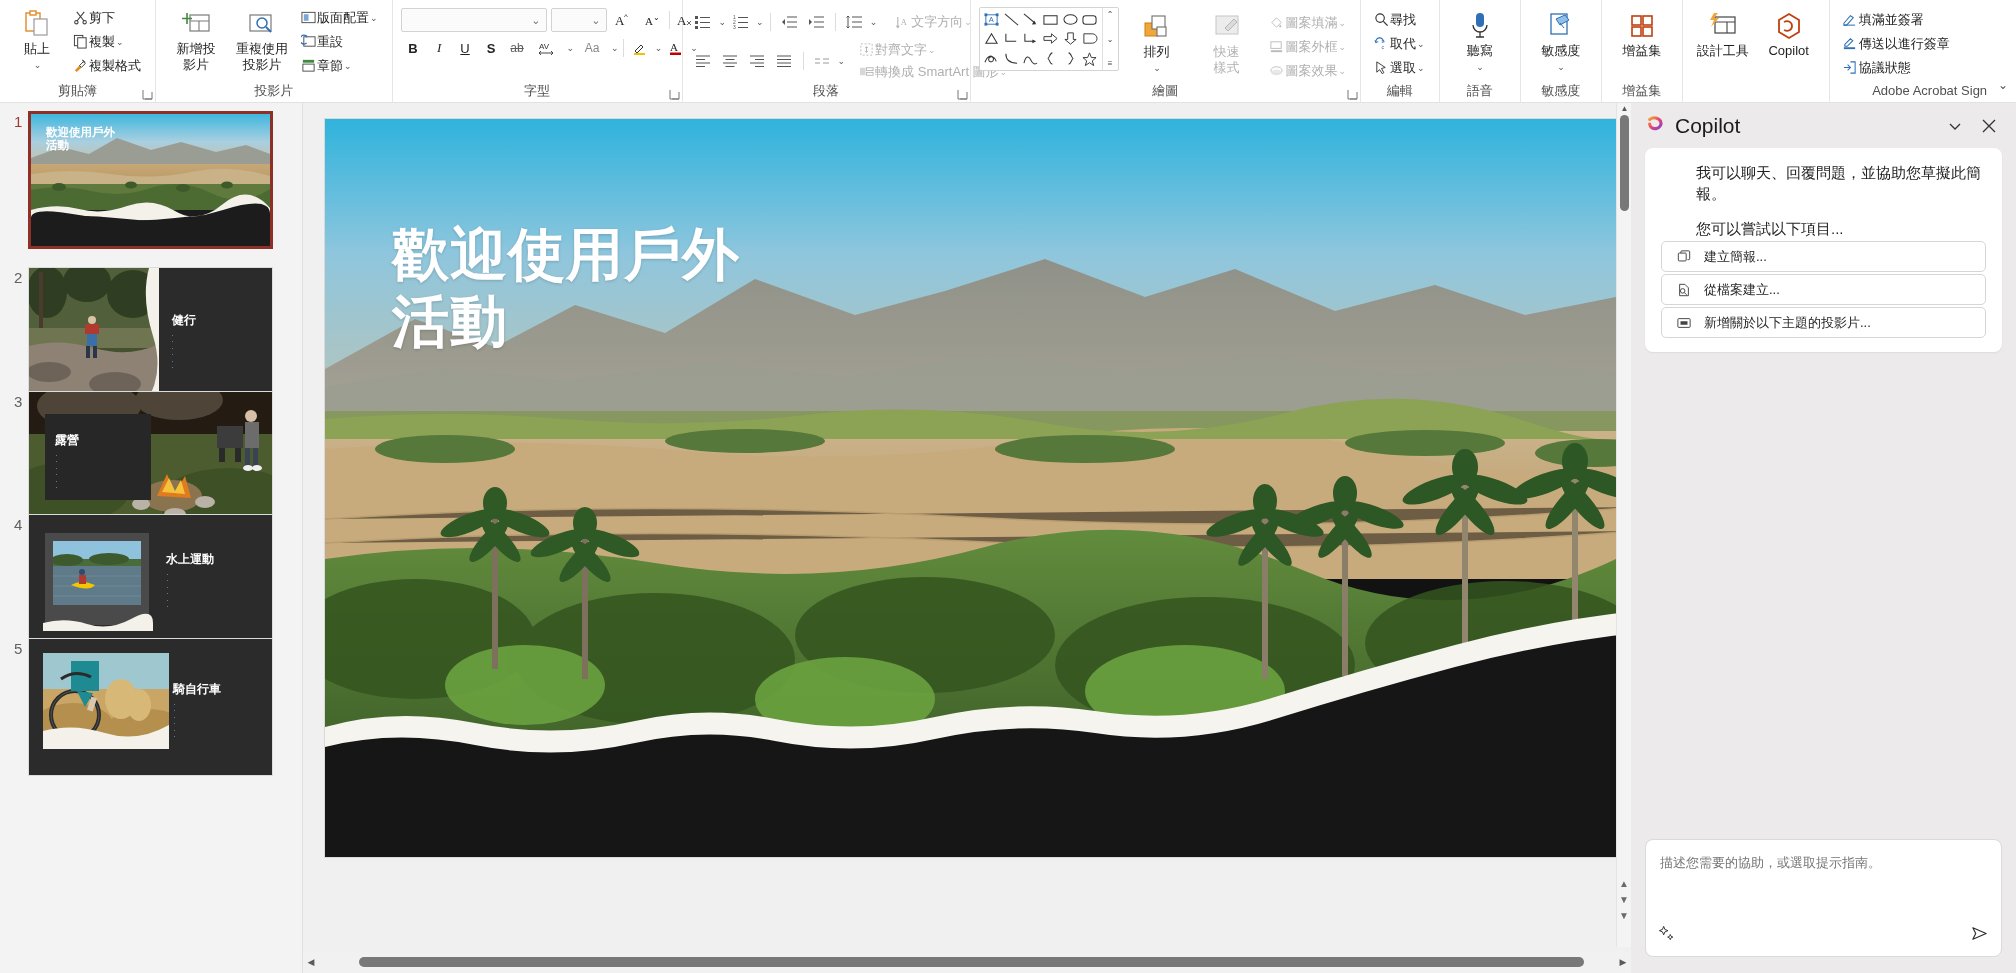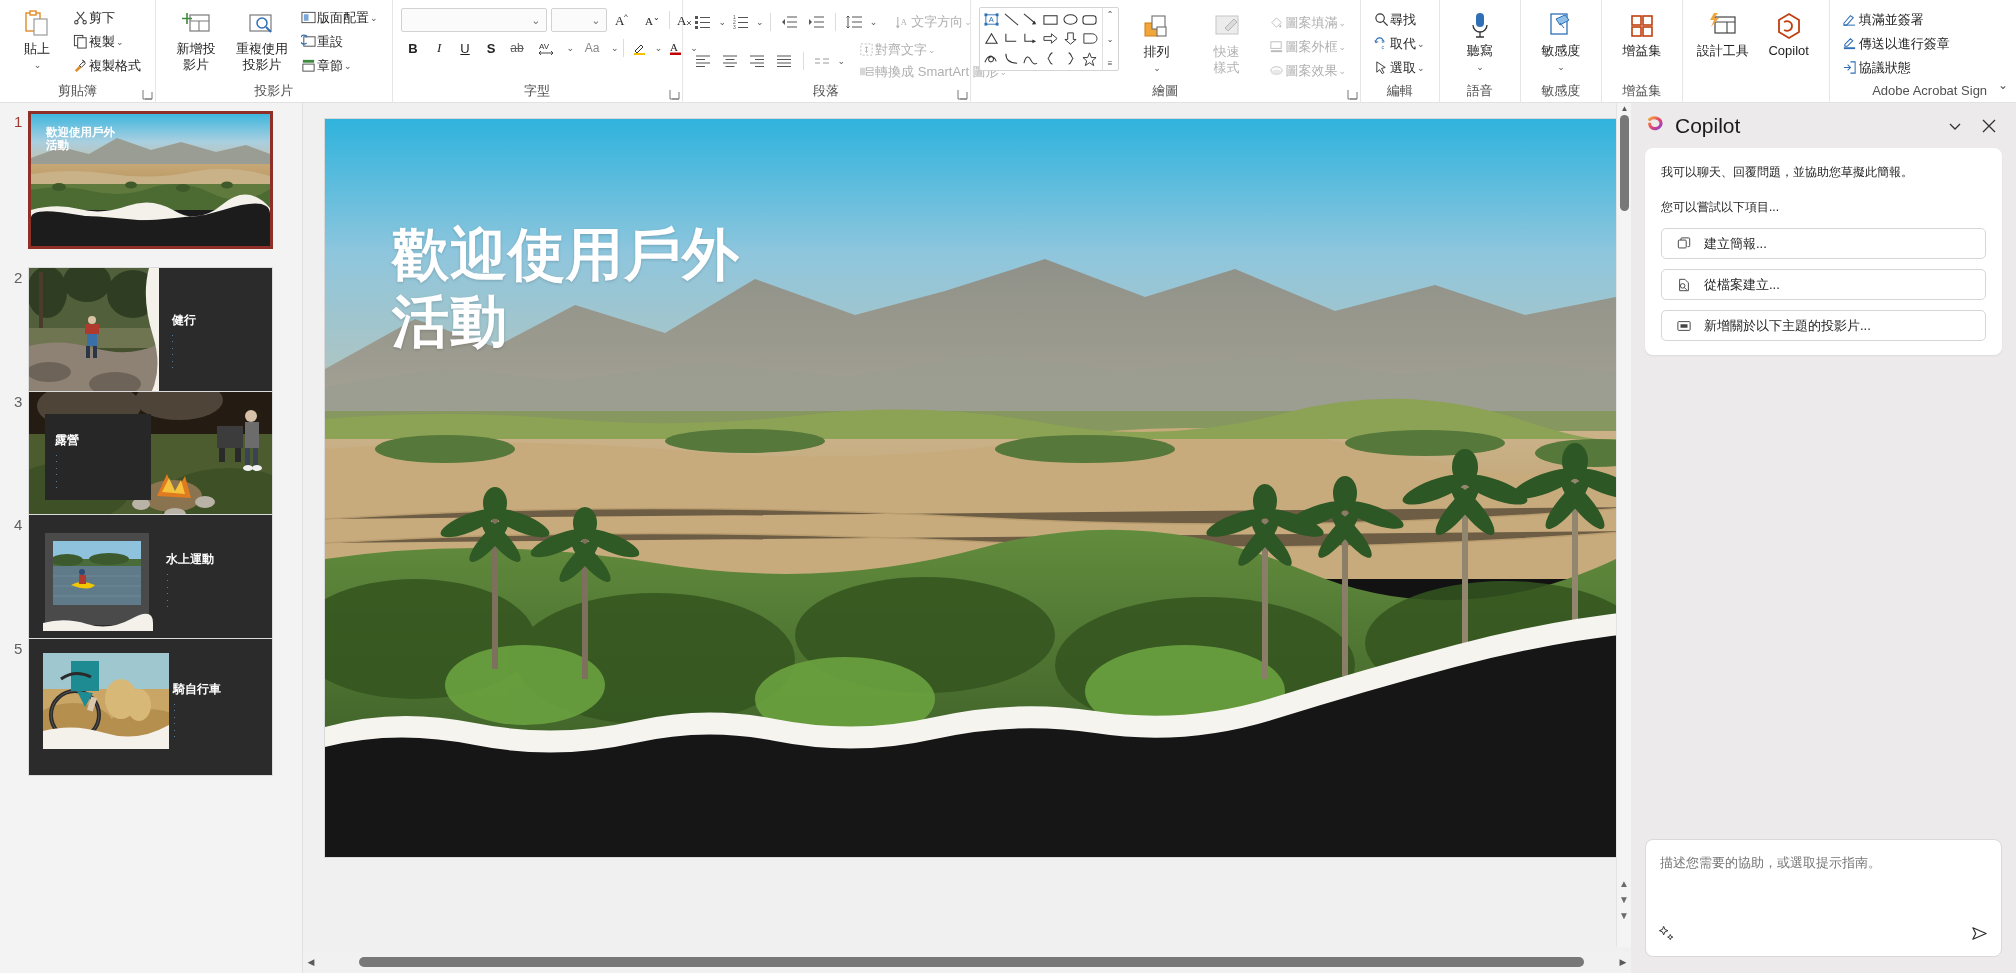--- a/index.html
+++ b/index.html
@@ -174,26 +174,26 @@
   }
   .cop-title { font-size: 21px; color: #1b1b1b; flex: 1; }
   .cop-hdr-btn { width: 26px; height: 26px; display:flex; align-items:center; justify-content:center; color:#333; }
   .cop-body {
     flex: 1; overflow: hidden; padding: 0 14px; display: flex; flex-direction: column; gap: 12px;
   }
   .card {
     background: #fff; border-radius: 8px; padding: 14px 16px;
     box-shadow: 0 1px 2px rgba(0,0,0,0.07);
   }
-  .card p { font-size: 12px; line-height: 21px; color: #1f1f1f; }
+  .card p { font-size: 15px; line-height: 21px; color: #1f1f1f; margin-left: 35px; }
   .card p + p { margin-top: 14px; }
   .sugg {
     border: 1px solid #d6d6d6; border-radius: 5px; background: #fff;
     height: 31px; display: flex; align-items: center; gap: 12px;
-    padding: 0 14px; margin-top: 10px; font-size: 13px; color: #1f1f1f; text-align: center;
+    padding: 0 14px; margin-top: 2px; font-size: 13px; color: #1f1f1f; text-align: center;
   }
   .sugg .ic { width: 16px; display:flex; align-items:center; justify-content:center; }
   .bubble-user {
     align-self: flex-end; max-width: 74%;
     background: #f6ddd5; border-radius: 8px; padding: 11px 14px;
     font-size: 13.5px; line-height: 21px; color: #1f1f1f;
   }
   .bubble-wrap { display: flex; justify-content: flex-end; }
   .ai-note {
     display:flex; align-items:center; margin-top: 14px;

